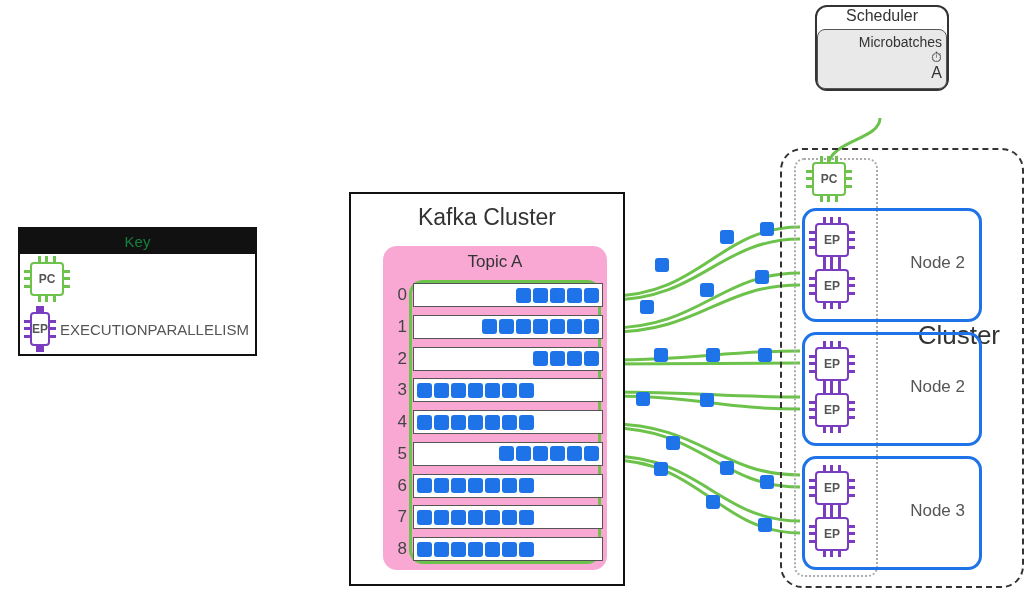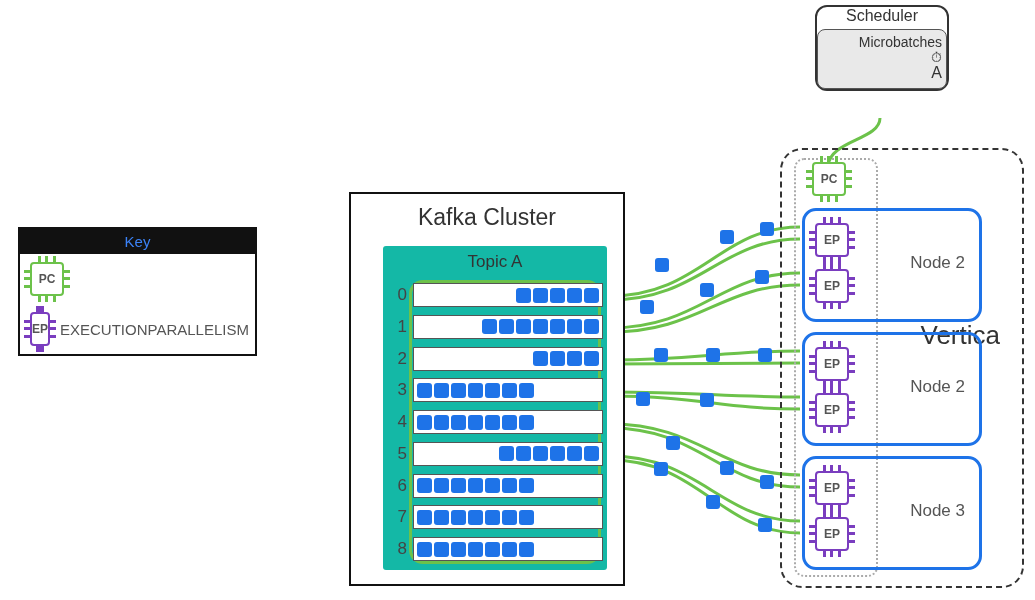--- a/index.html
+++ b/index.html
@@ -1,20 +1,20 @@
 <!DOCTYPE html>
 <html><head>
 <meta charset="utf-8">
 <style>
   html,body{margin:0;padding:0;font-family:"Segoe UI",Arial,sans-serif;color:#333;background:#fff}
   .canvas{position:relative;width:1035px;height:600px}
 
   
   .key{position:absolute;left:18px;top:227px;width:235px;border:2px solid #111}
-  .key-hdr{background:#111;color:#3b82f6;text-align:center;font-size:15px;padding:4px 0}
+  .key-hdr{background:#111;color:#15803d;text-align:center;font-size:15px;padding:4px 0}
   .key-row{display:flex;align-items:center;padding:8px 10px;gap:10px}
   .key-label{font-size:15px;color:#555}
   .chip{position:relative;width:30px;height:30px;border:2px solid;border-radius:4px;display:flex;align-items:center;justify-content:center;font-size:12px;font-weight:600;color:#555;background:#fff}
   .chip::before,.chip::after{content:"";position:absolute;background:currentColor}
   .pc{border-color:#6cc24a;color:#6cc24a}
   .pc span{color:#555}
   .ep{border-color:#7a3dbf;color:#7a3dbf}
   .ep span{color:#555}
   .pins-top,.pins-bottom,.pins-left,.pins-right{position:absolute;display:flex;justify-content:space-around}
   .pins-top,.pins-bottom{left:4px;right:4px;height:6px}
@@ -27,21 +27,21 @@
   
   .scheduler{position:absolute;left:815px;top:5px;width:130px;border:2px solid #333;border-radius:12px;}
   .scheduler-title{text-align:center;font-size:16px;margin-bottom:4px}
   .micro{border:1px solid #555;border-radius:8px;background:#e9e9e9;text-align:right;font-size:14px;padding:4px 4px 6px}
   .micro .clock{font-size:14px;line-height:1}
   .micro .letter{font-size:16px}
 
   
   .kafka{position:absolute;left:349px;top:192px;width:272px;height:390px;border:2px solid #111;background:#fff}
   .kafka-title{text-align:center;font-size:23px;margin-top:10px}
-  .topic{position:absolute;left:32px;top:52px;right:16px;bottom:14px;background:#14b8a6;border-radius:3px}
+  .topic{position:absolute;left:32px;top:52px;right:16px;bottom:14px;background:#f9a8d4;border-radius:14px}
   .topic-title{text-align:center;font-size:17px;padding:6px 0;color:#333}
   .topic-inner{position:absolute;left:26px;right:6px;top:34px;bottom:6px;border:3px solid #6cc24a;border-radius:14px}
   .partitions{position:absolute;left:8px;right:4px;top:36px;bottom:8px;display:flex;flex-direction:column;justify-content:space-between}
   .prow{display:flex;align-items:center;gap:6px;height:26px}
   .pidx{width:16px;text-align:right;font-size:17px;color:#444}
   .slot{flex:1;height:22px;border:1px solid #555;background:#fff;display:flex;align-items:center;gap:2px;padding:0 3px}
   .slot.r{justify-content:flex-end}
   .msg{width:15px;height:15px;border-radius:3px;background:#1e73e8}
 
   
@@ -275,21 +275,21 @@
               <div class="msg"></div>
               <div class="msg"></div>
             </div>
           </div>
         </div>
     </div>
   </div>
 
   <div class="vertica">
     <div class="inner-dotted"></div>
-    <div class="vertica-label">Vertica</div>
+    <div class="vertica-label">Cluster</div>
     <div class="pc-box">
       <div class="chip pc" style="width:30px;height:30px">
         <div class="pins-top">
             <div class="pin"></div>
             <div class="pin"></div>
             <div class="pin"></div>
           </div>
         <div class="pins-bottom">
             <div class="pin"></div>
             <div class="pin"></div>

